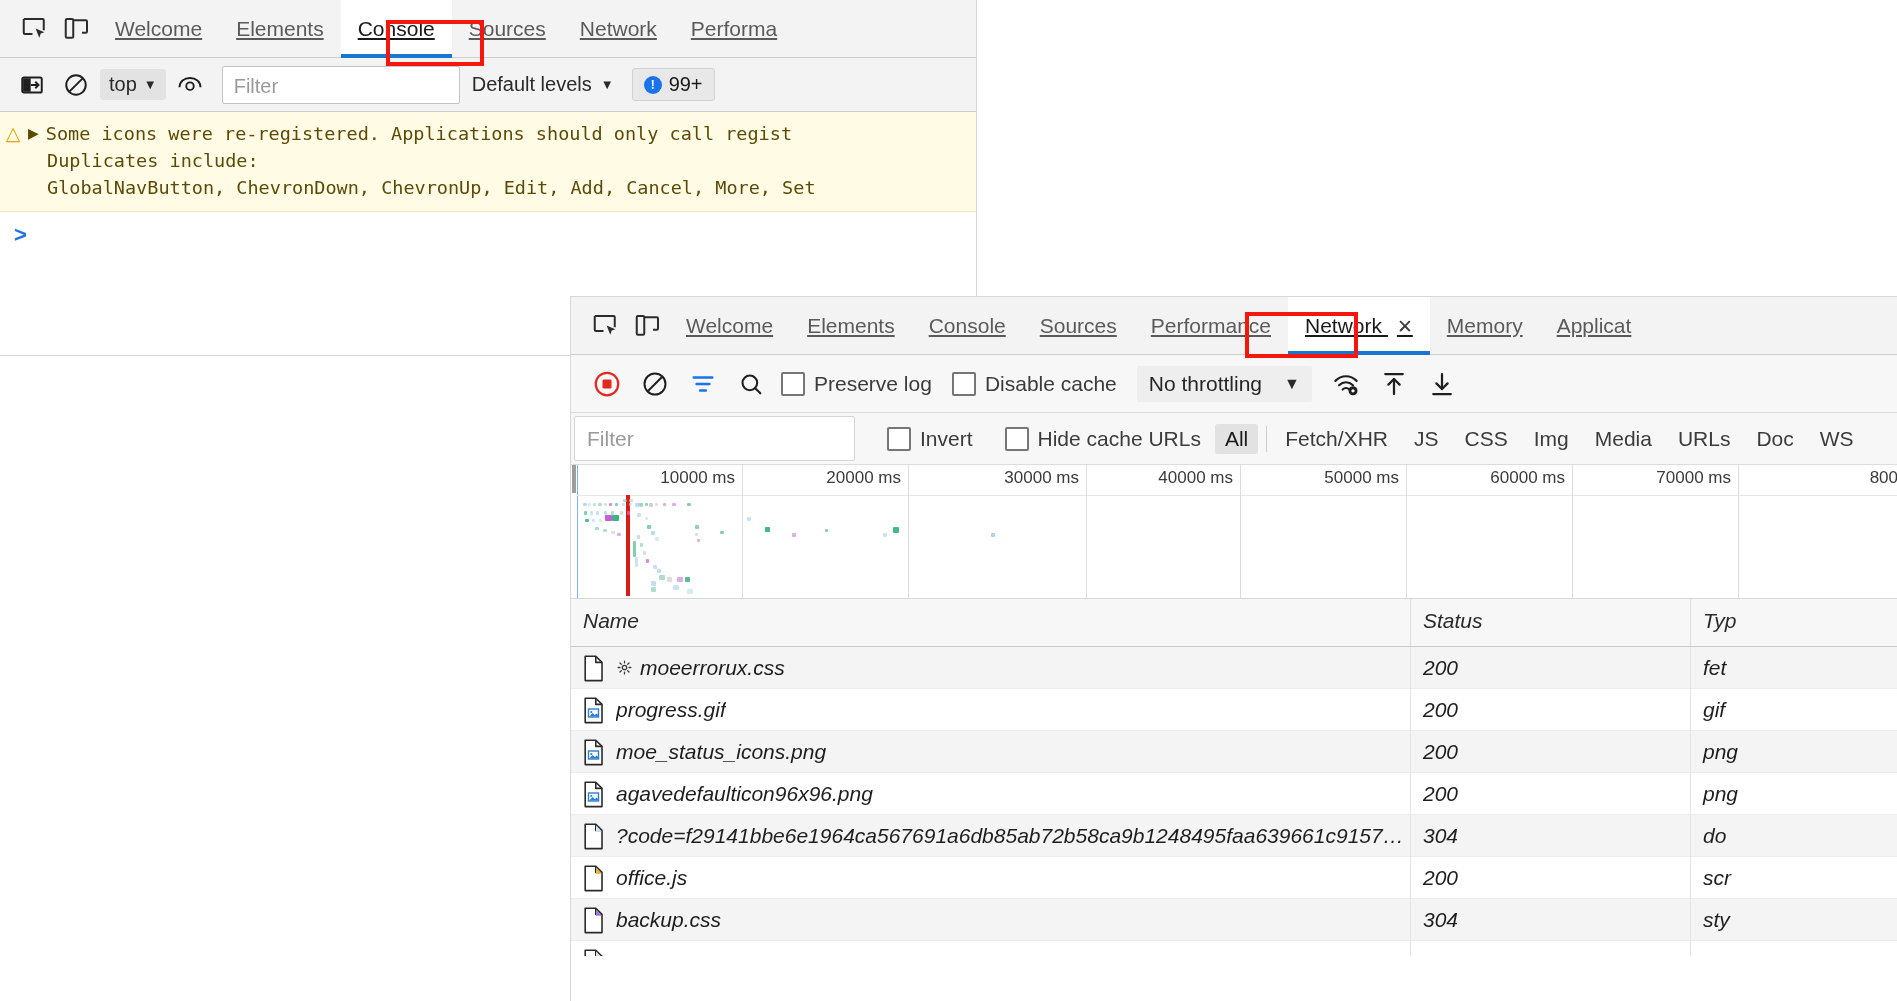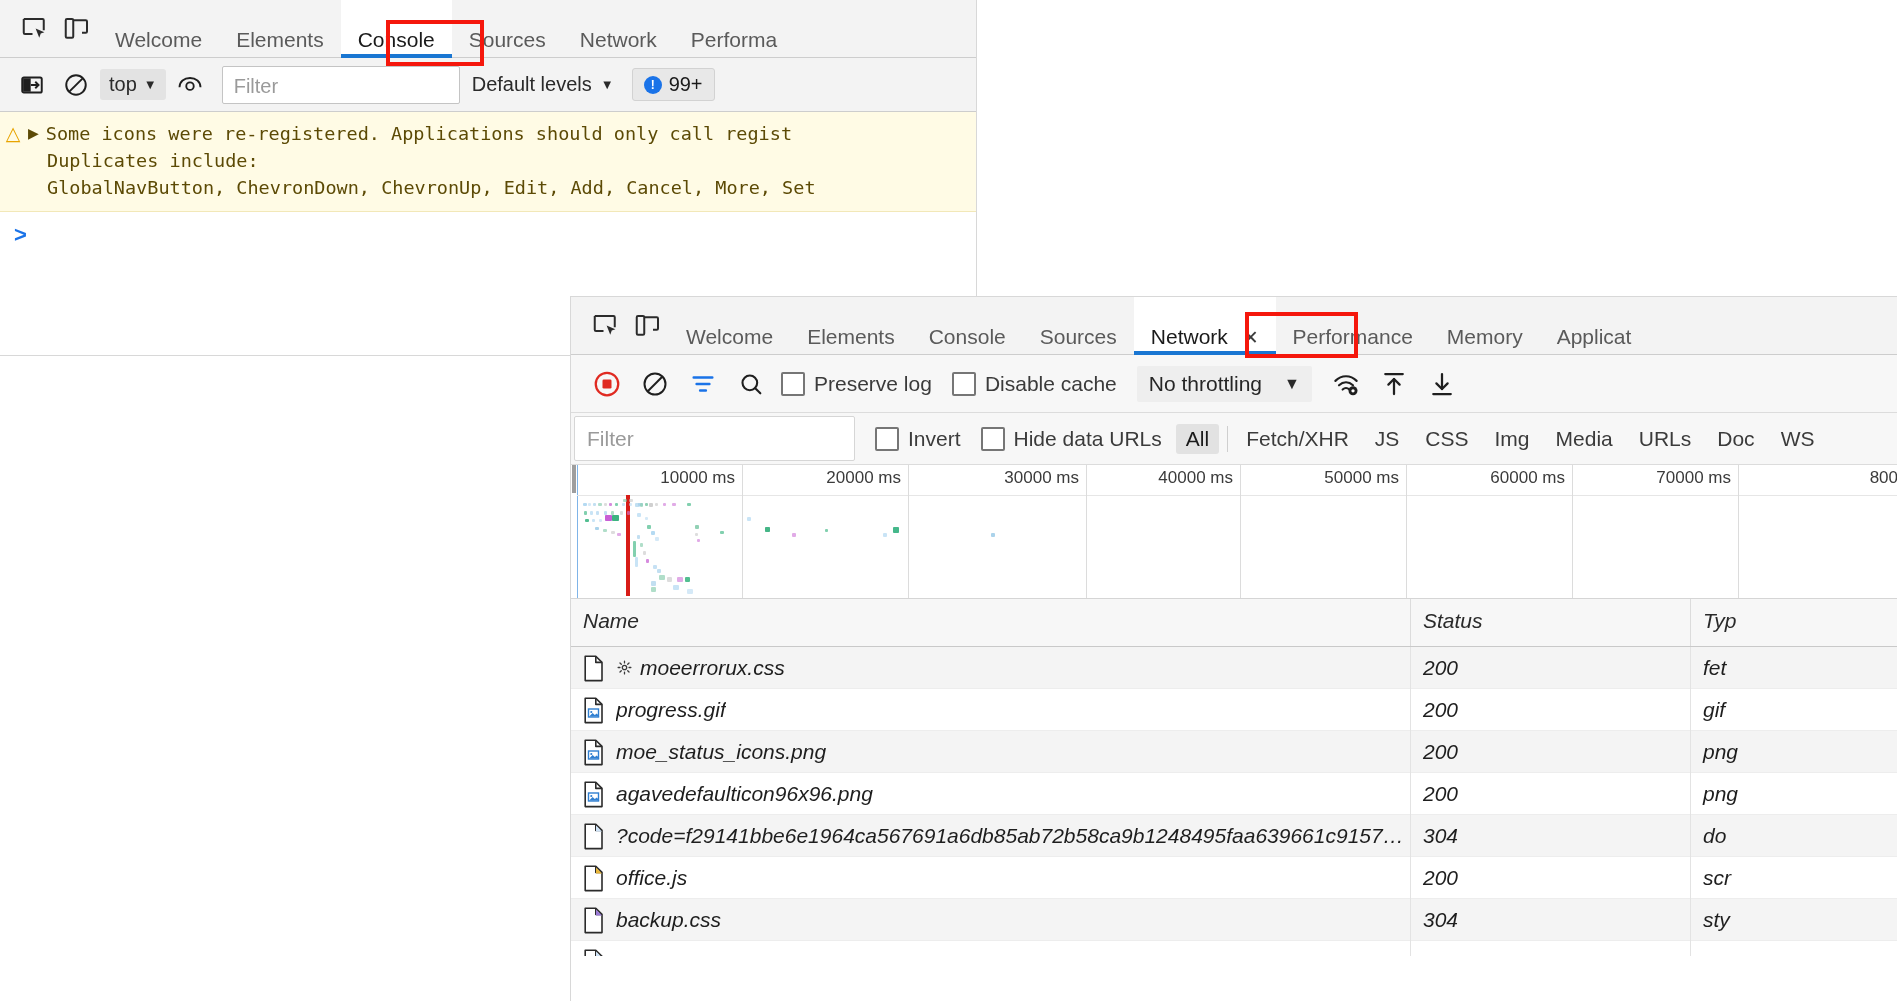--- a/index.html
+++ b/index.html
@@ -18,23 +18,24 @@
     border-bottom:1px solid #cdcdcd;
     height:58px;box-sizing:border-box;
     padding-left:14px;
   }
   .tb-icon{
     width:42px;height:42px;display:flex;align-items:center;justify-content:center;
     flex:0 0 auto;
   }
   .tab{
     font-size:21px;color:#5a5a5a;
-    padding:11px 17px;height:58px;line-height:58px;
+    padding:0 17px;height:58px;line-height:58px;
     white-space:nowrap;flex:0 0 auto;position:relative;
     box-sizing:border-box;
+    text-decoration:underline;
   }
   .tab.sel{color:#1a1a1a;background:#ffffff;}
   .tab.sel:after{
     content:"";position:absolute;left:0;right:0;bottom:0;height:4px;background:#1976d2;
   }
   .tab .x{font-size:19px;color:#3c3c3c;margin-left:9px;}
   .redbox{
     position:absolute;border:4px solid #f5170c;box-sizing:border-box;
     pointer-events:none;z-index:40;
   }
@@ -108,21 +109,21 @@
   }
   .net-filterbar{
     display:flex;align-items:stretch;height:52px;box-sizing:border-box;
     background:#f7f7f7;border-bottom:1px solid #dcdcdc;
   }
   .net-filter-input{
     background:#ffffff;border:1px solid #d6d6d6;border-radius:2px;
     width:281px;margin:3px 0 3px 3px;padding:0 12px;box-sizing:border-box;
     font-size:21px;color:#9a9a9a;line-height:44px;
   }
-  .fb-chk{display:flex;align-items:center;gap:9px;font-size:21px;color:#3b3b3b;white-space:nowrap;margin-left:20px;}
+  .fb-chk{display:flex;align-items:center;gap:9px;font-size:21px;color:#3b3b3b;white-space:nowrap;margin-left:32px;}
   .type-row{display:flex;align-items:center;gap:0;margin-left:14px;}
   .type-btn{font-size:21px;color:#3b3b3b;padding:3px 10px;border-radius:3px;white-space:nowrap;margin-right:6px;}
   .type-btn.active{background:#e2e2e2;color:#1a1a1a;}
   .type-div{width:1px;height:26px;background:#cfcfcf;margin:0 8px 0 2px;}
   
   .overview{
     height:134px;box-sizing:border-box;
     border-bottom:1px solid #d5d5d5;background:#fff;position:relative;
     display:flex;
   }
@@ -251,25 +252,25 @@
     <div class="tb-icon">
       <svg width="30" height="30" viewBox="0 0 24 24">
           <rect x="3" y="4" width="6" height="15" rx="1" fill="none" stroke="#2b2b2b" stroke-width="1.6"></rect>
           <path d="M9 5h10a1 1 0 0 1 1 1v8a1 1 0 0 1-1 1h-3" fill="none" stroke="#2b2b2b" stroke-width="1.6"></path>
         </svg>
     </div>
     <div class="tab"><span>Welcome</span></div>
     <div class="tab"><span>Elements</span></div>
     <div class="tab"><span>Console</span></div>
     <div class="tab"><span>Sources</span></div>
+    <div class="tab"><span>Performance</span></div>
     <div class="tab sel">
       <span>Network</span>
       <span class="x">✕</span>
     </div>
-    <div class="tab"><span>Performance</span></div>
     <div class="tab"><span>Memory</span></div>
     <div class="tab"><span>Applicat</span></div>
   </div>
 
   <div class="net-toolbar">
     <div class="ntb">
       <svg width="30" height="30" viewBox="0 0 24 24">
           <circle cx="12" cy="12" r="9" fill="none" stroke="#e02a21" stroke-width="1.8"></circle>
           <rect x="8.4" y="8.4" width="7.2" height="7.2" rx="1" fill="#e02a21"></rect>
         </svg>
@@ -329,21 +330,21 @@
   </div>
 
   <div class="net-filterbar">
     <div class="net-filter-input">Filter</div>
     <label class="fb-chk">
       <span class="chkbox"></span>
       <span>Invert</span>
     </label>
     <label class="fb-chk">
       <span class="chkbox"></span>
-      <span>Hide data URLs</span>
+      <span>Hide cache URLs</span>
     </label>
     <div class="type-row">
       <span class="type-btn active">All</span>
       <span class="type-div"></span>
       <span class="type-btn">Fetch/XHR</span>
       <span class="type-btn">JS</span>
       <span class="type-btn">CSS</span>
       <span class="type-btn">Img</span>
       <span class="type-btn">Media</span>
       <span class="type-btn">URLs</span>

